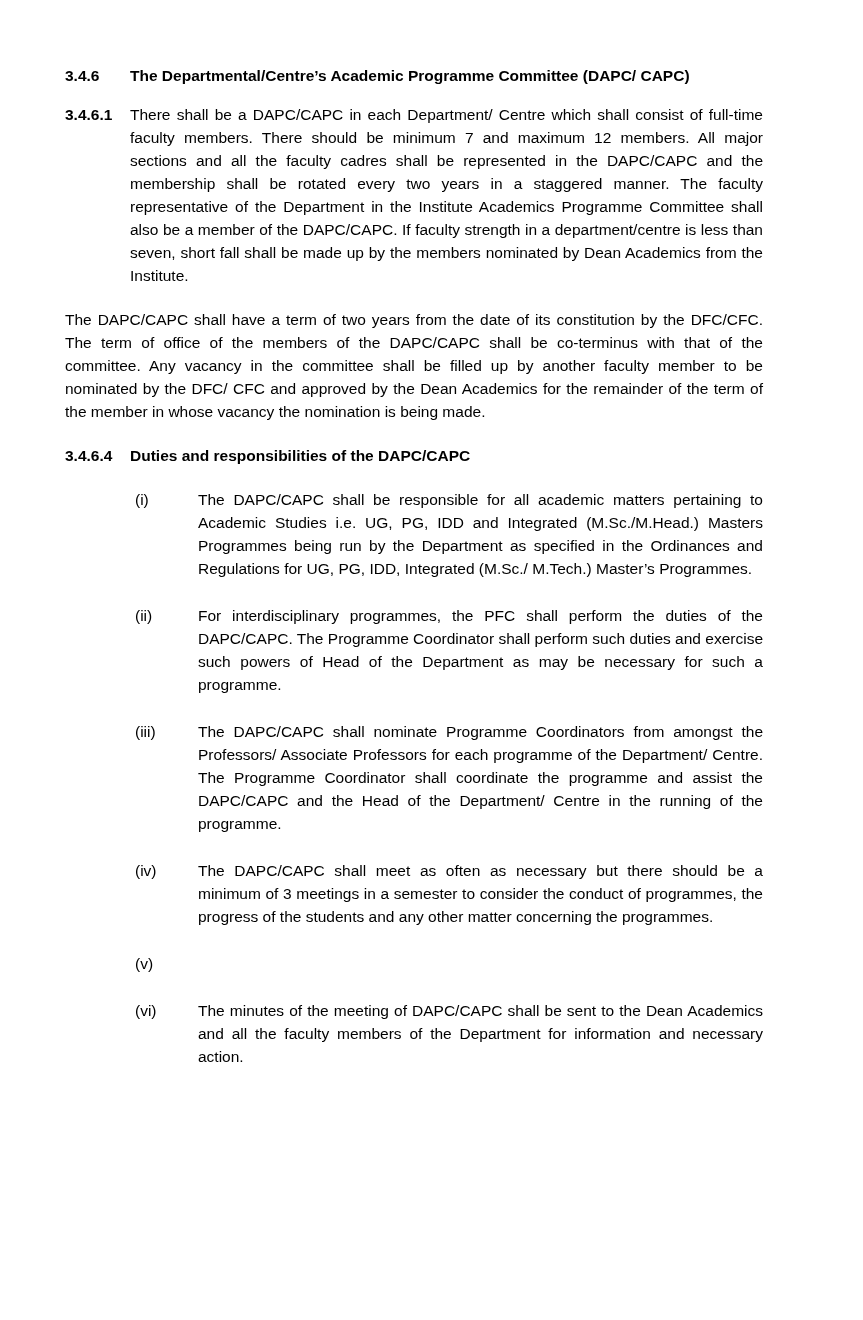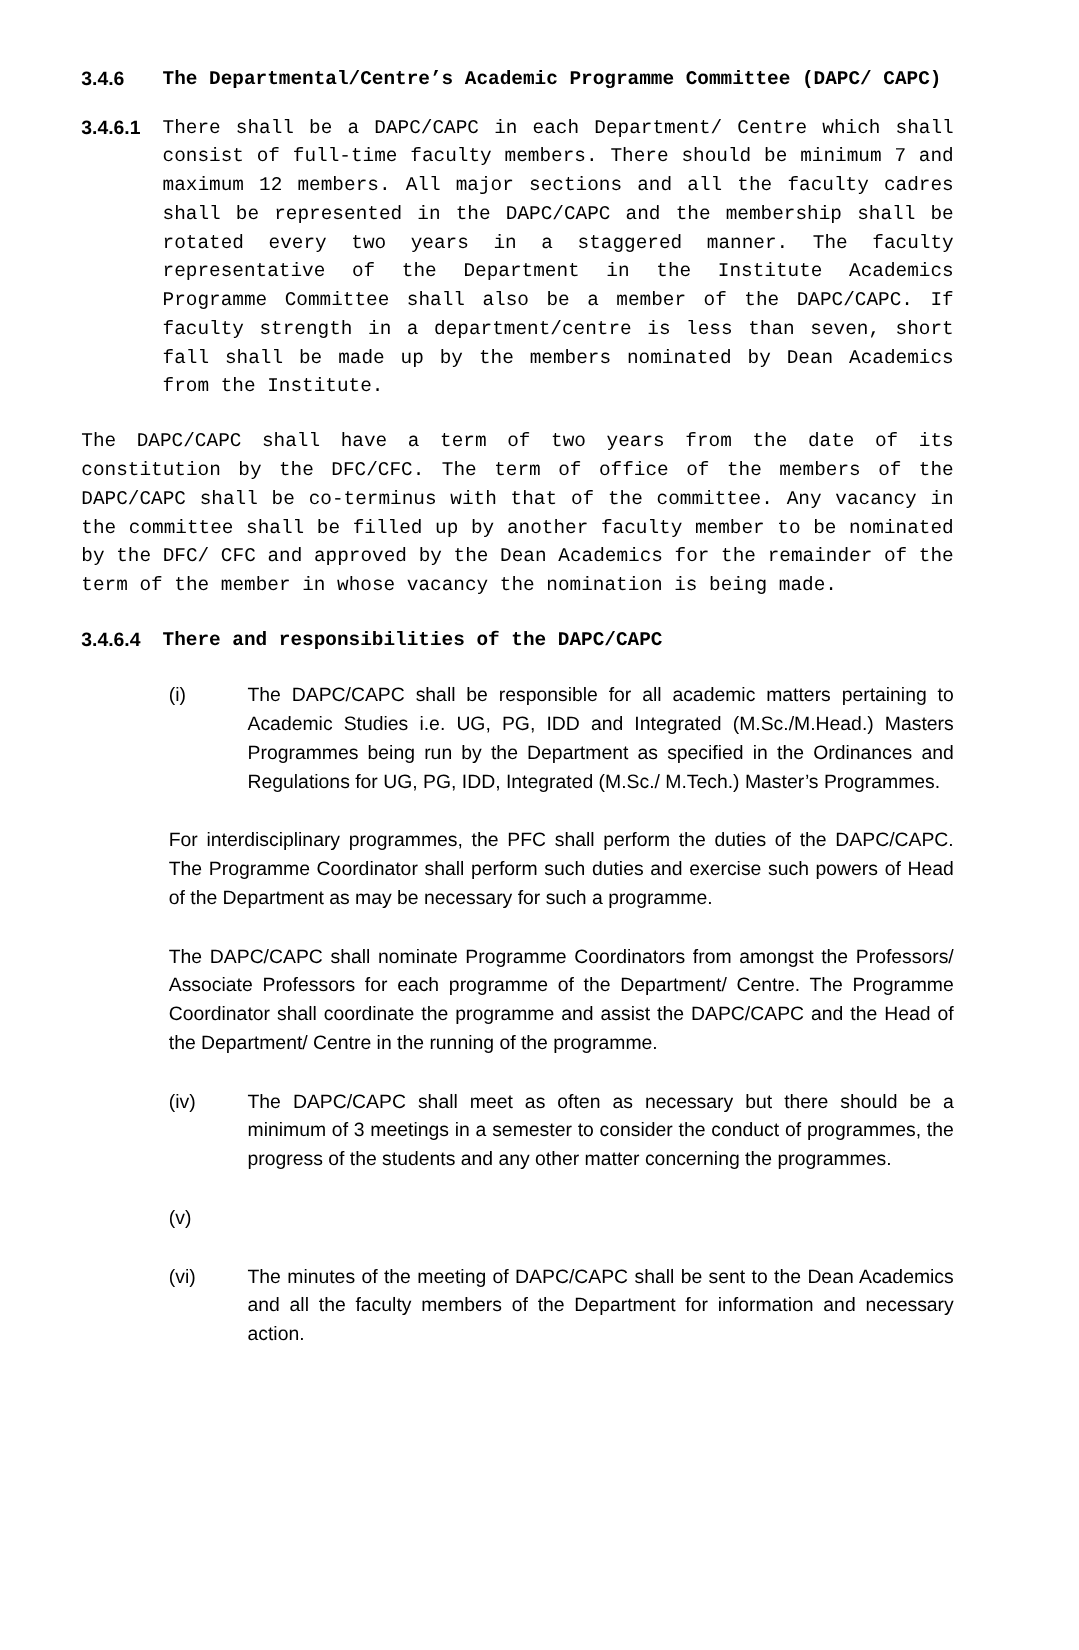--- a/index.html
+++ b/index.html
@@ -7,33 +7,33 @@
   body {
     width: 863px;
     min-height: 1320px;
     font-family: "Liberation Sans", "DejaVu Sans", sans-serif;
     color: #000000;
     font-size: 15.5px;
     line-height: 23px;
   }
   .page {
     padding: 52px 100px 40px 65px;
+    margin-top: 12px;
   }
   .section {
     display: flex;
     margin-bottom: 21px;
   }
   .section .num {
     flex: 0 0 65px;
     font-weight: bold;
   }
   .section .body {
     flex: 1;
     text-align: justify;
-    font-family: Liberation Mono, monospace;
   }
   .section .body.bold {
     font-weight: bold;
     text-align: left;
   }
   .heading-section { margin-bottom: 16px; }
   .duties { }
   .duty {
     display: flex;
     margin: 0 0 24px 70px;
@@ -61,35 +61,37 @@
     <div class="body">There shall be a DAPC/CAPC in each Department/ Centre which shall consist of full-time faculty members. There should be minimum 7 and maximum 12 members. All major sections and all the faculty cadres shall be represented in the DAPC/CAPC and the membership shall be rotated every two years in a staggered manner.  The faculty representative of the Department in the Institute Academics Programme Committee shall also be a member of the DAPC/CAPC. If faculty strength in a department/centre is less than seven, short fall shall be made up by the members nominated by Dean Academics from the Institute.</div>
   </div>
 
 
   <div class="section">
     <div class="body">The DAPC/CAPC shall have a term of two years from the date of its constitution by the DFC/CFC. The term of office of the members of the DAPC/CAPC shall be co-terminus with that of the committee. Any vacancy in the committee shall be filled up by another faculty member to be nominated by the DFC/ CFC and approved by the Dean Academics for the remainder of the term of the member in whose vacancy the nomination is being made.</div>
   </div>
 
   <div class="section">
     <span class="num">3.4.6.4</span>
-    <div class="body bold">There and responsibilities of the DAPC/CAPC</div>
+    <div class="body bold">Duties and responsibilities of the DAPC/CAPC</div>
   </div>
 
   <div class="duties">
 
     <div class="duty">
       <span class="label">(i)</span>
       <div class="body">The DAPC/CAPC shall be responsible for all academic matters pertaining to Academic Studies i.e. UG, PG, IDD and Integrated (M.Sc./M.Head.) Masters Programmes being run by the Department as specified in the Ordinances and Regulations for UG, PG, IDD, Integrated  (M.Sc./ M.Tech.) Master’s Programmes.</div>
     </div>
 
     <div class="duty">
+      <span class="label">(ii)</span>
       <div class="body">For interdisciplinary programmes, the PFC shall perform the duties of the DAPC/CAPC. The Programme Coordinator shall perform such duties and exercise such powers of Head of the Department as may be necessary for such a programme.</div>
     </div>
 
     <div class="duty">
+      <span class="label">(iii)</span>
       <div class="body">The DAPC/CAPC shall nominate Programme Coordinators from amongst the Professors/ Associate Professors for each programme of the Department/ Centre. The Programme Coordinator shall coordinate the programme and assist the DAPC/CAPC and the Head of the Department/ Centre in the running of the programme.</div>
     </div>
 
     <div class="duty">
       <span class="label">(iv)</span>
       <div class="body">The DAPC/CAPC shall meet as often as necessary but there should be a minimum of 3 meetings in a semester to consider the conduct of programmes, the progress of the students and any other matter concerning the programmes.</div>
     </div>
 
     <div class="duty">
       <span class="label">(v)</span>

